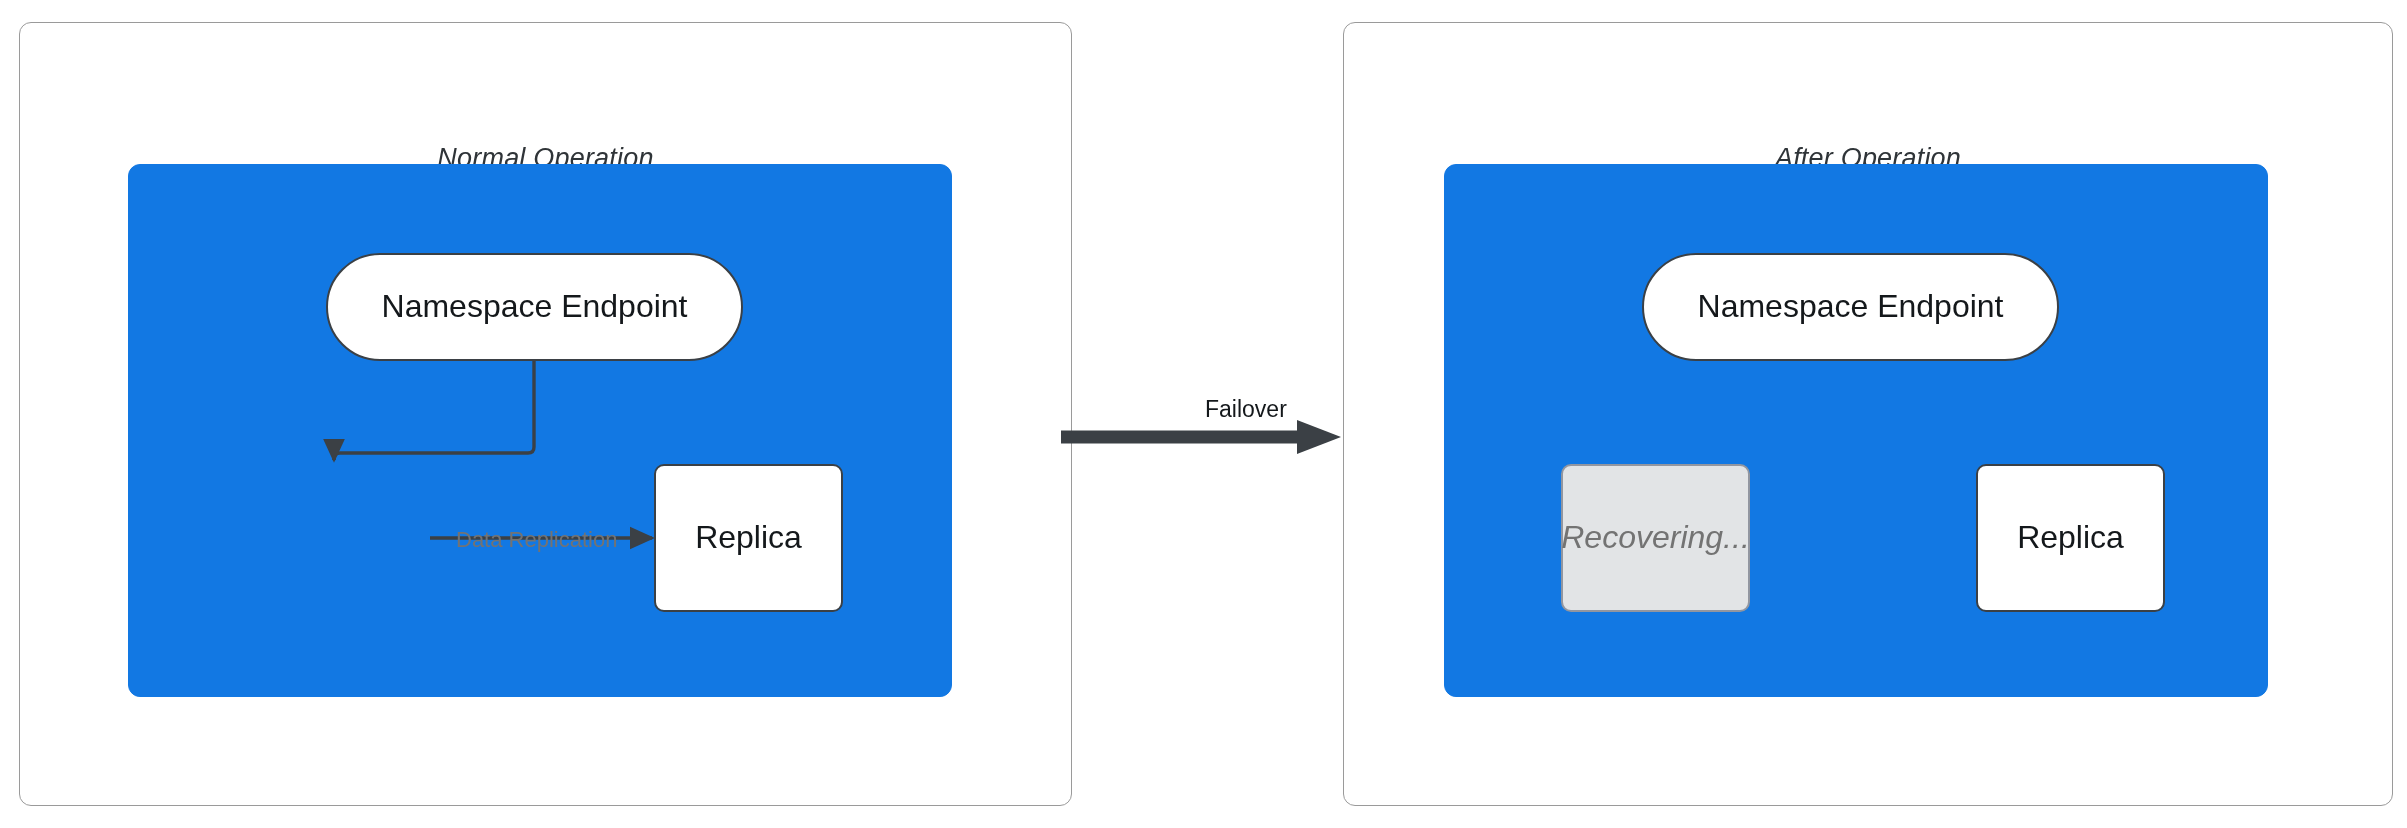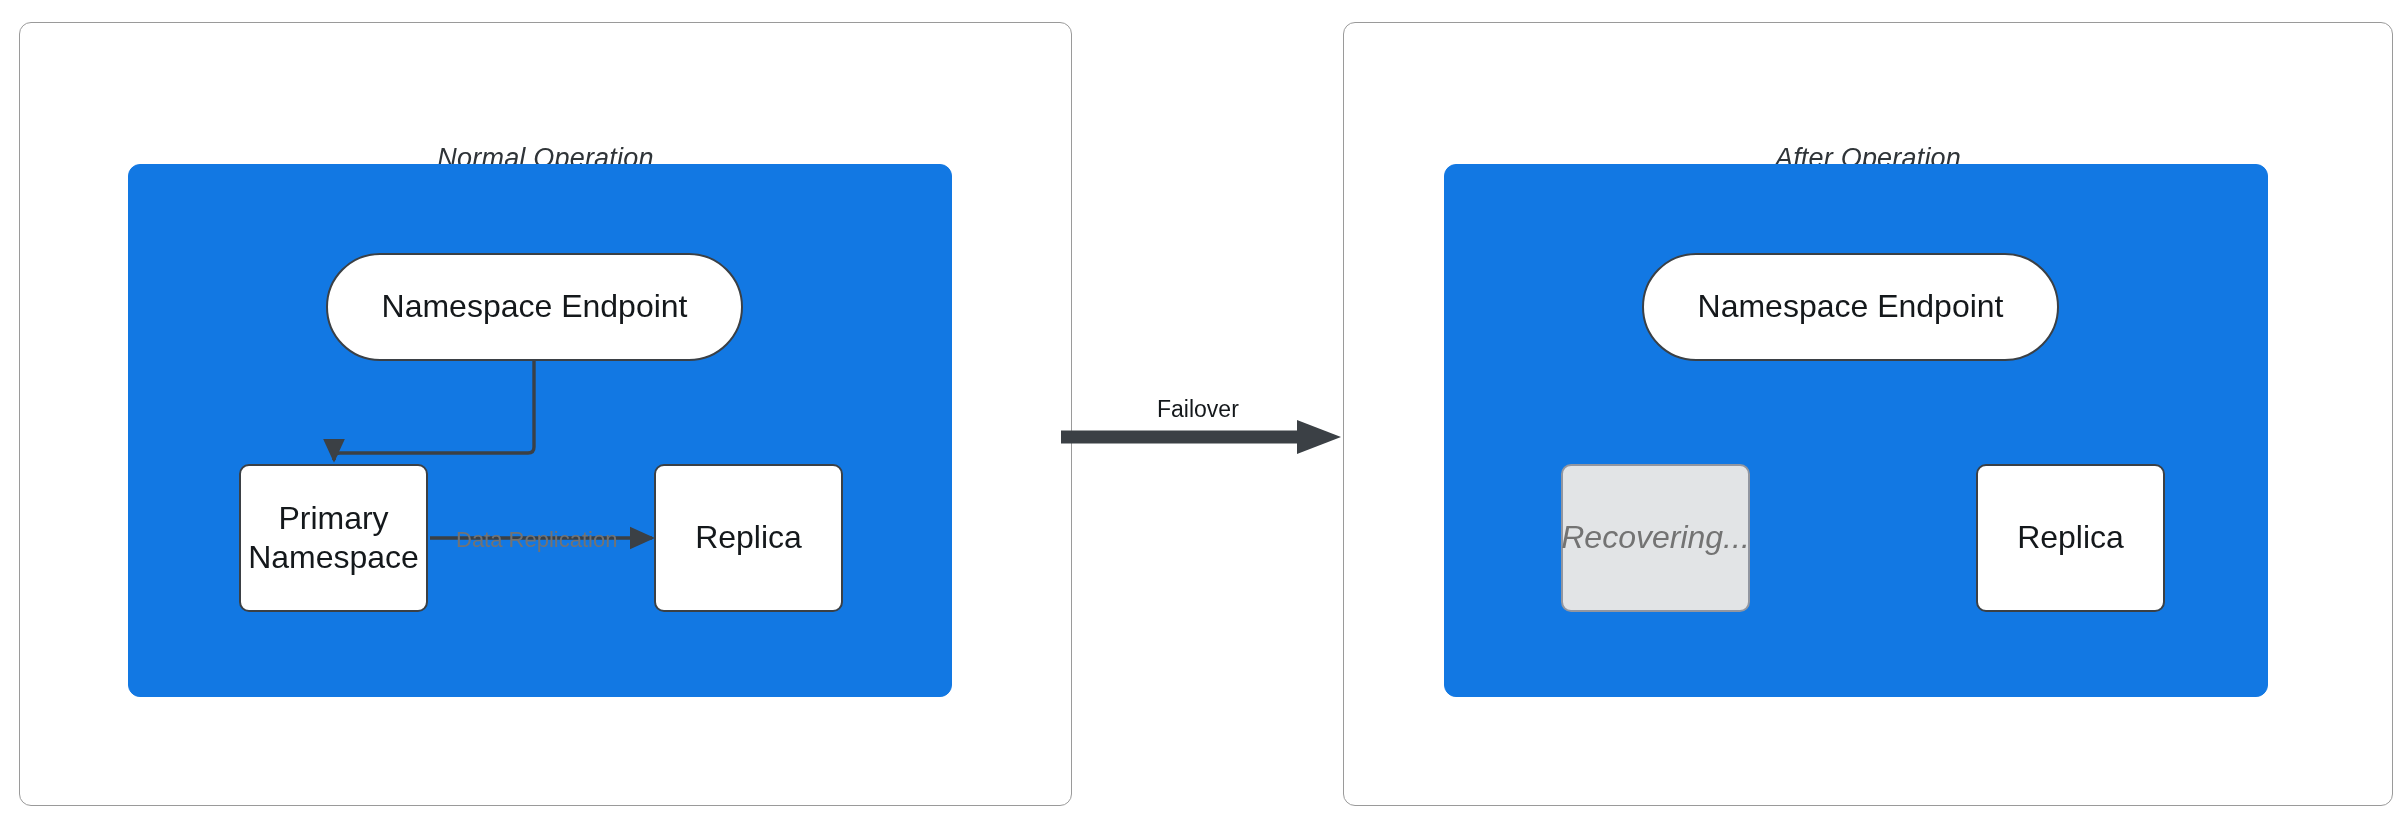--- a/index.html
+++ b/index.html
@@ -110,20 +110,21 @@
     color: #737373;
   }
   #label-data-replication { left: 456px; top: 527px; }
 
   .failover-label {
     position: absolute;
     white-space: nowrap;
     font-size: 23px;
     color: #14181b;
     text-align: center;
+    margin-left: 48px;
   }
   #label-failover { left: 1157px; top: 396px; }
 </style>
 </head>
 <body>
 
 <div id="stage">
 
   <div class="panel" id="panel-left">
     <div class="panel-title">Normal Operation</div>
@@ -153,26 +154,20 @@
     <path d="M 2070,441 L 2070,460" fill="none" stroke="#3b4045" stroke-width="3.4" marker-end="url(#arrowThin3)"></path>
 
     <g>
       <path d="M 1061,437 L 1305,437" stroke="#3b4045" stroke-width="13" fill="none" stroke-linecap="butt"></path>
       <path d="M 1297,420 L 1341,437 L 1297,454 z" fill="#3b4045"></path>
     </g>
   </svg>
 
   <div class="node pill" id="node-endpoint-left">Namespace Endpoint</div>
 
-  <div class="node rect" id="node-primary">
-    <div>
-      <span>Primary</span><br>
-      <span>Namespace</span>
-    </div>
-  </div>
 
   <div class="node rect" id="node-replica-left">Replica</div>
 
   <div class="edge-label" id="label-data-replication">Data Replication</div>
 
   <div class="failover-label" id="label-failover">Failover</div>
 
   <div class="panel" id="panel-right">
     <div class="panel-title">After Operation</div>
   </div>

